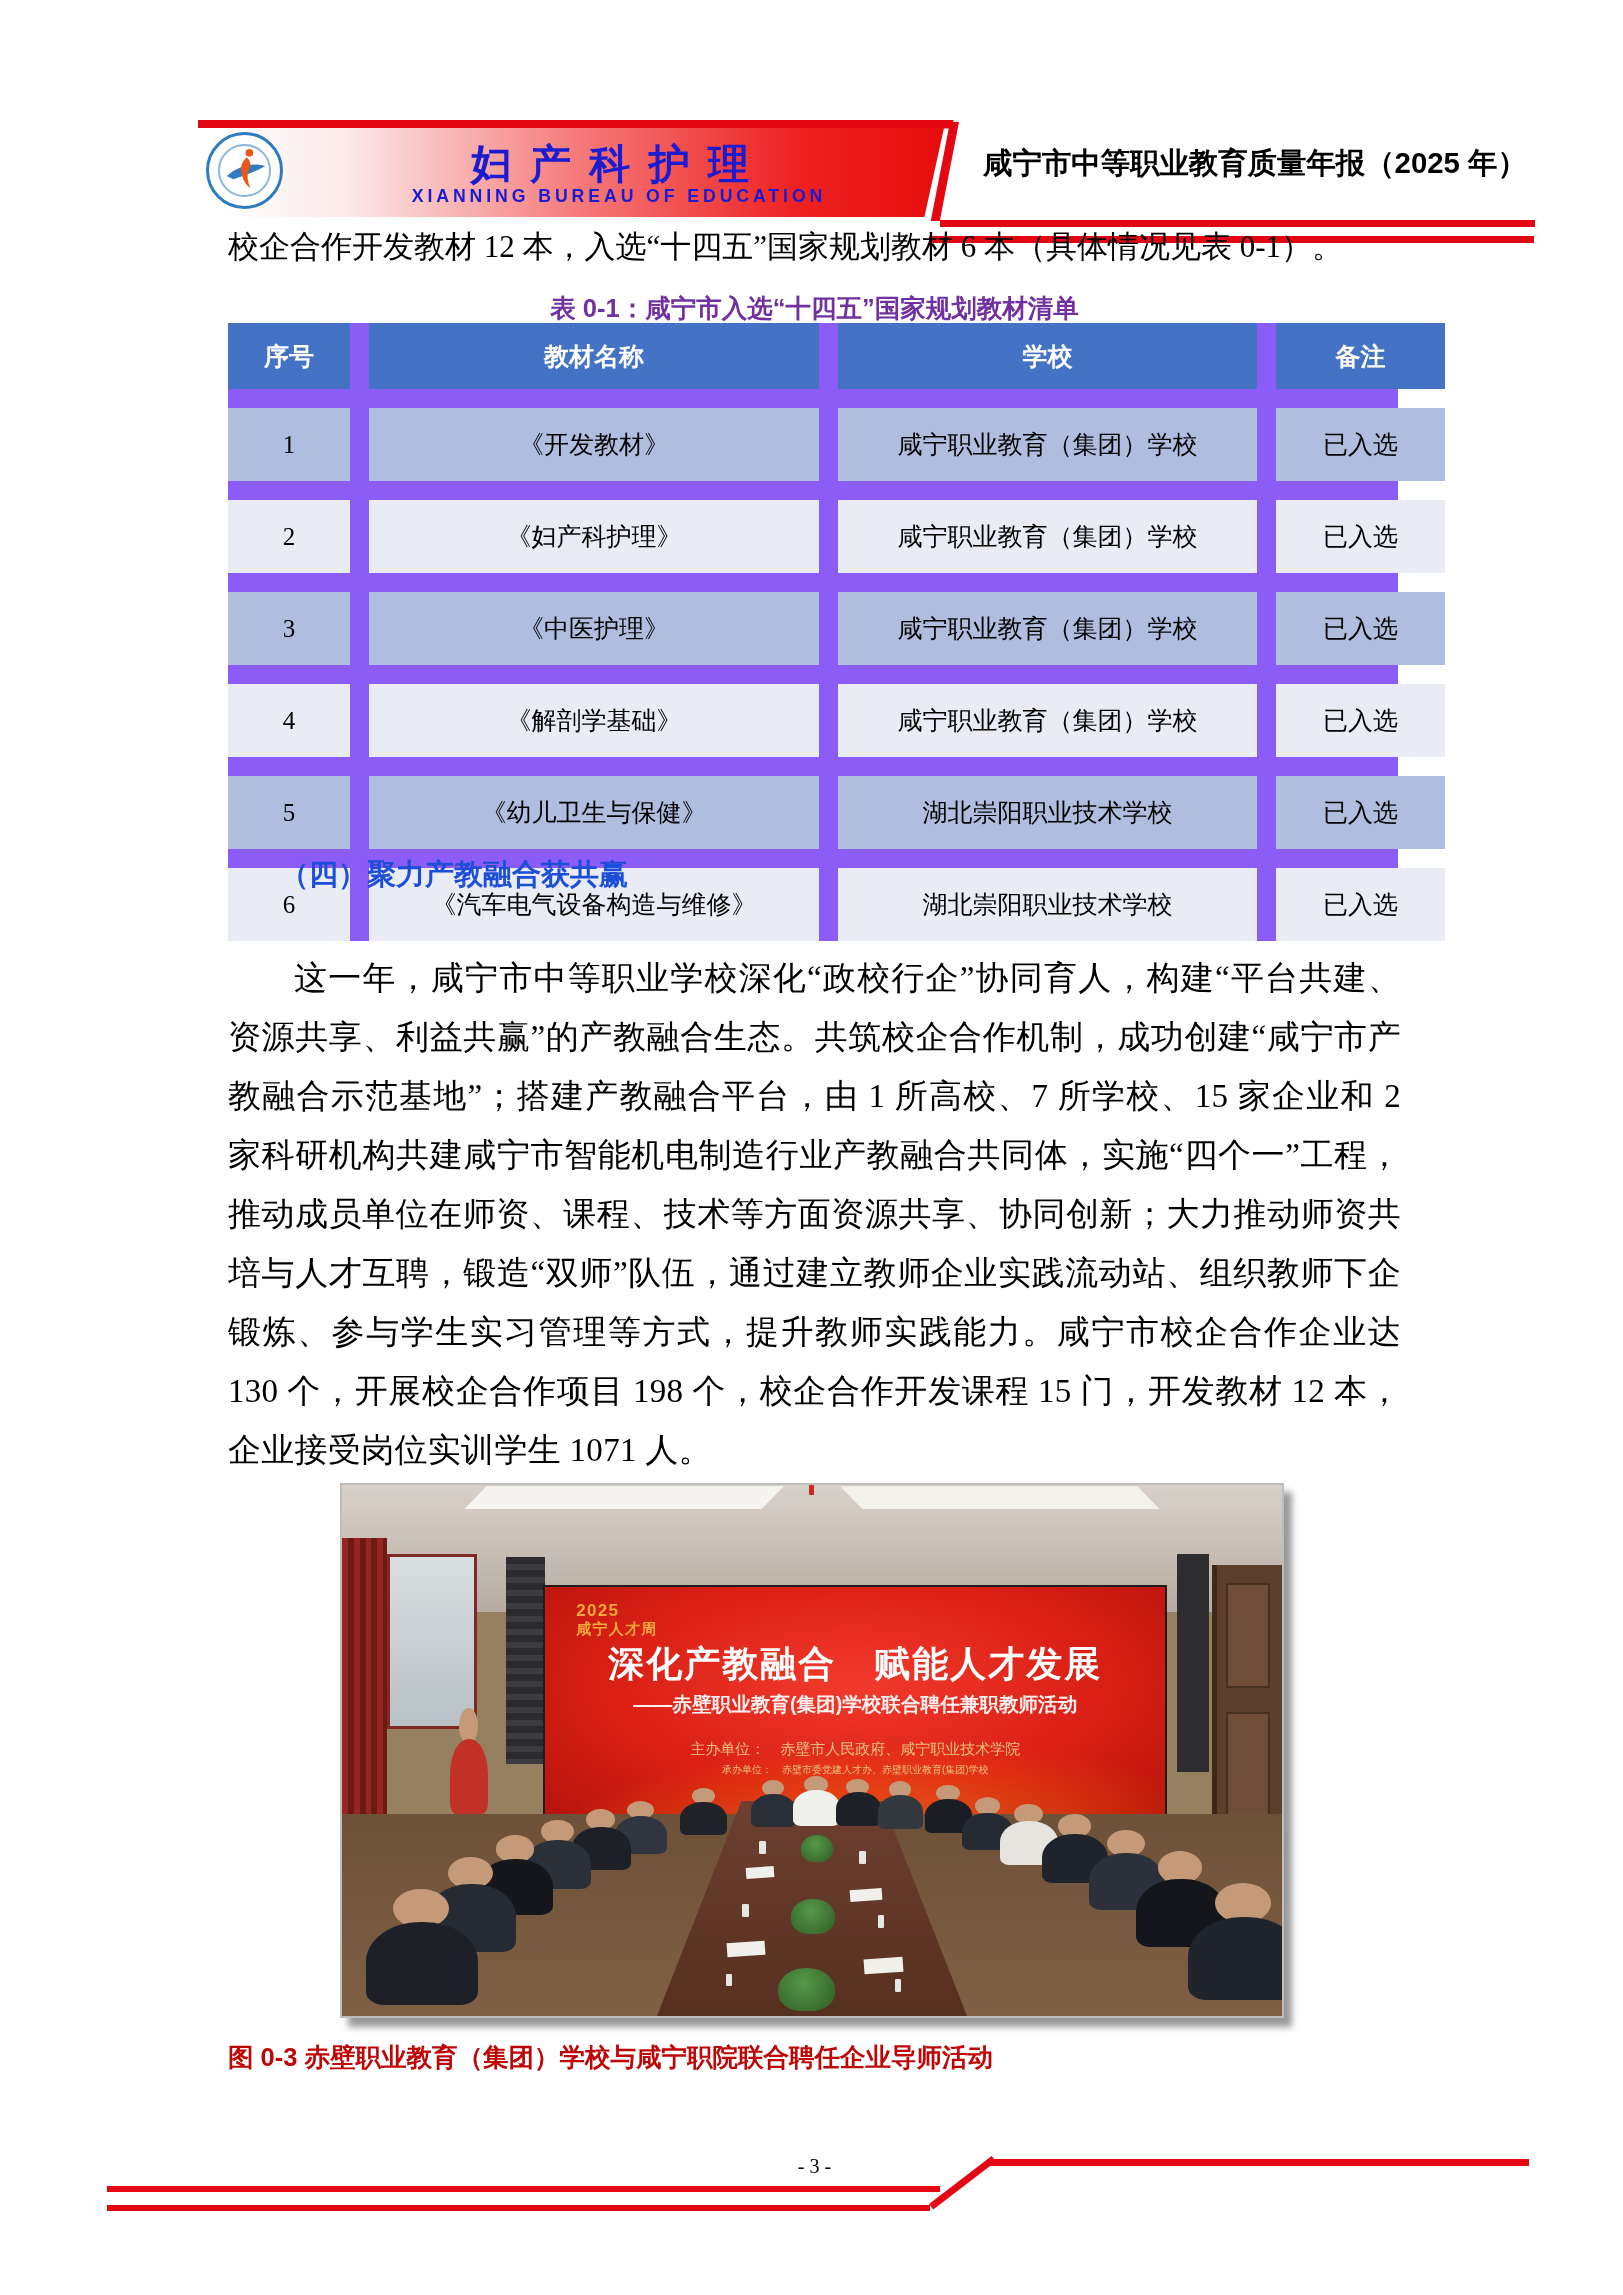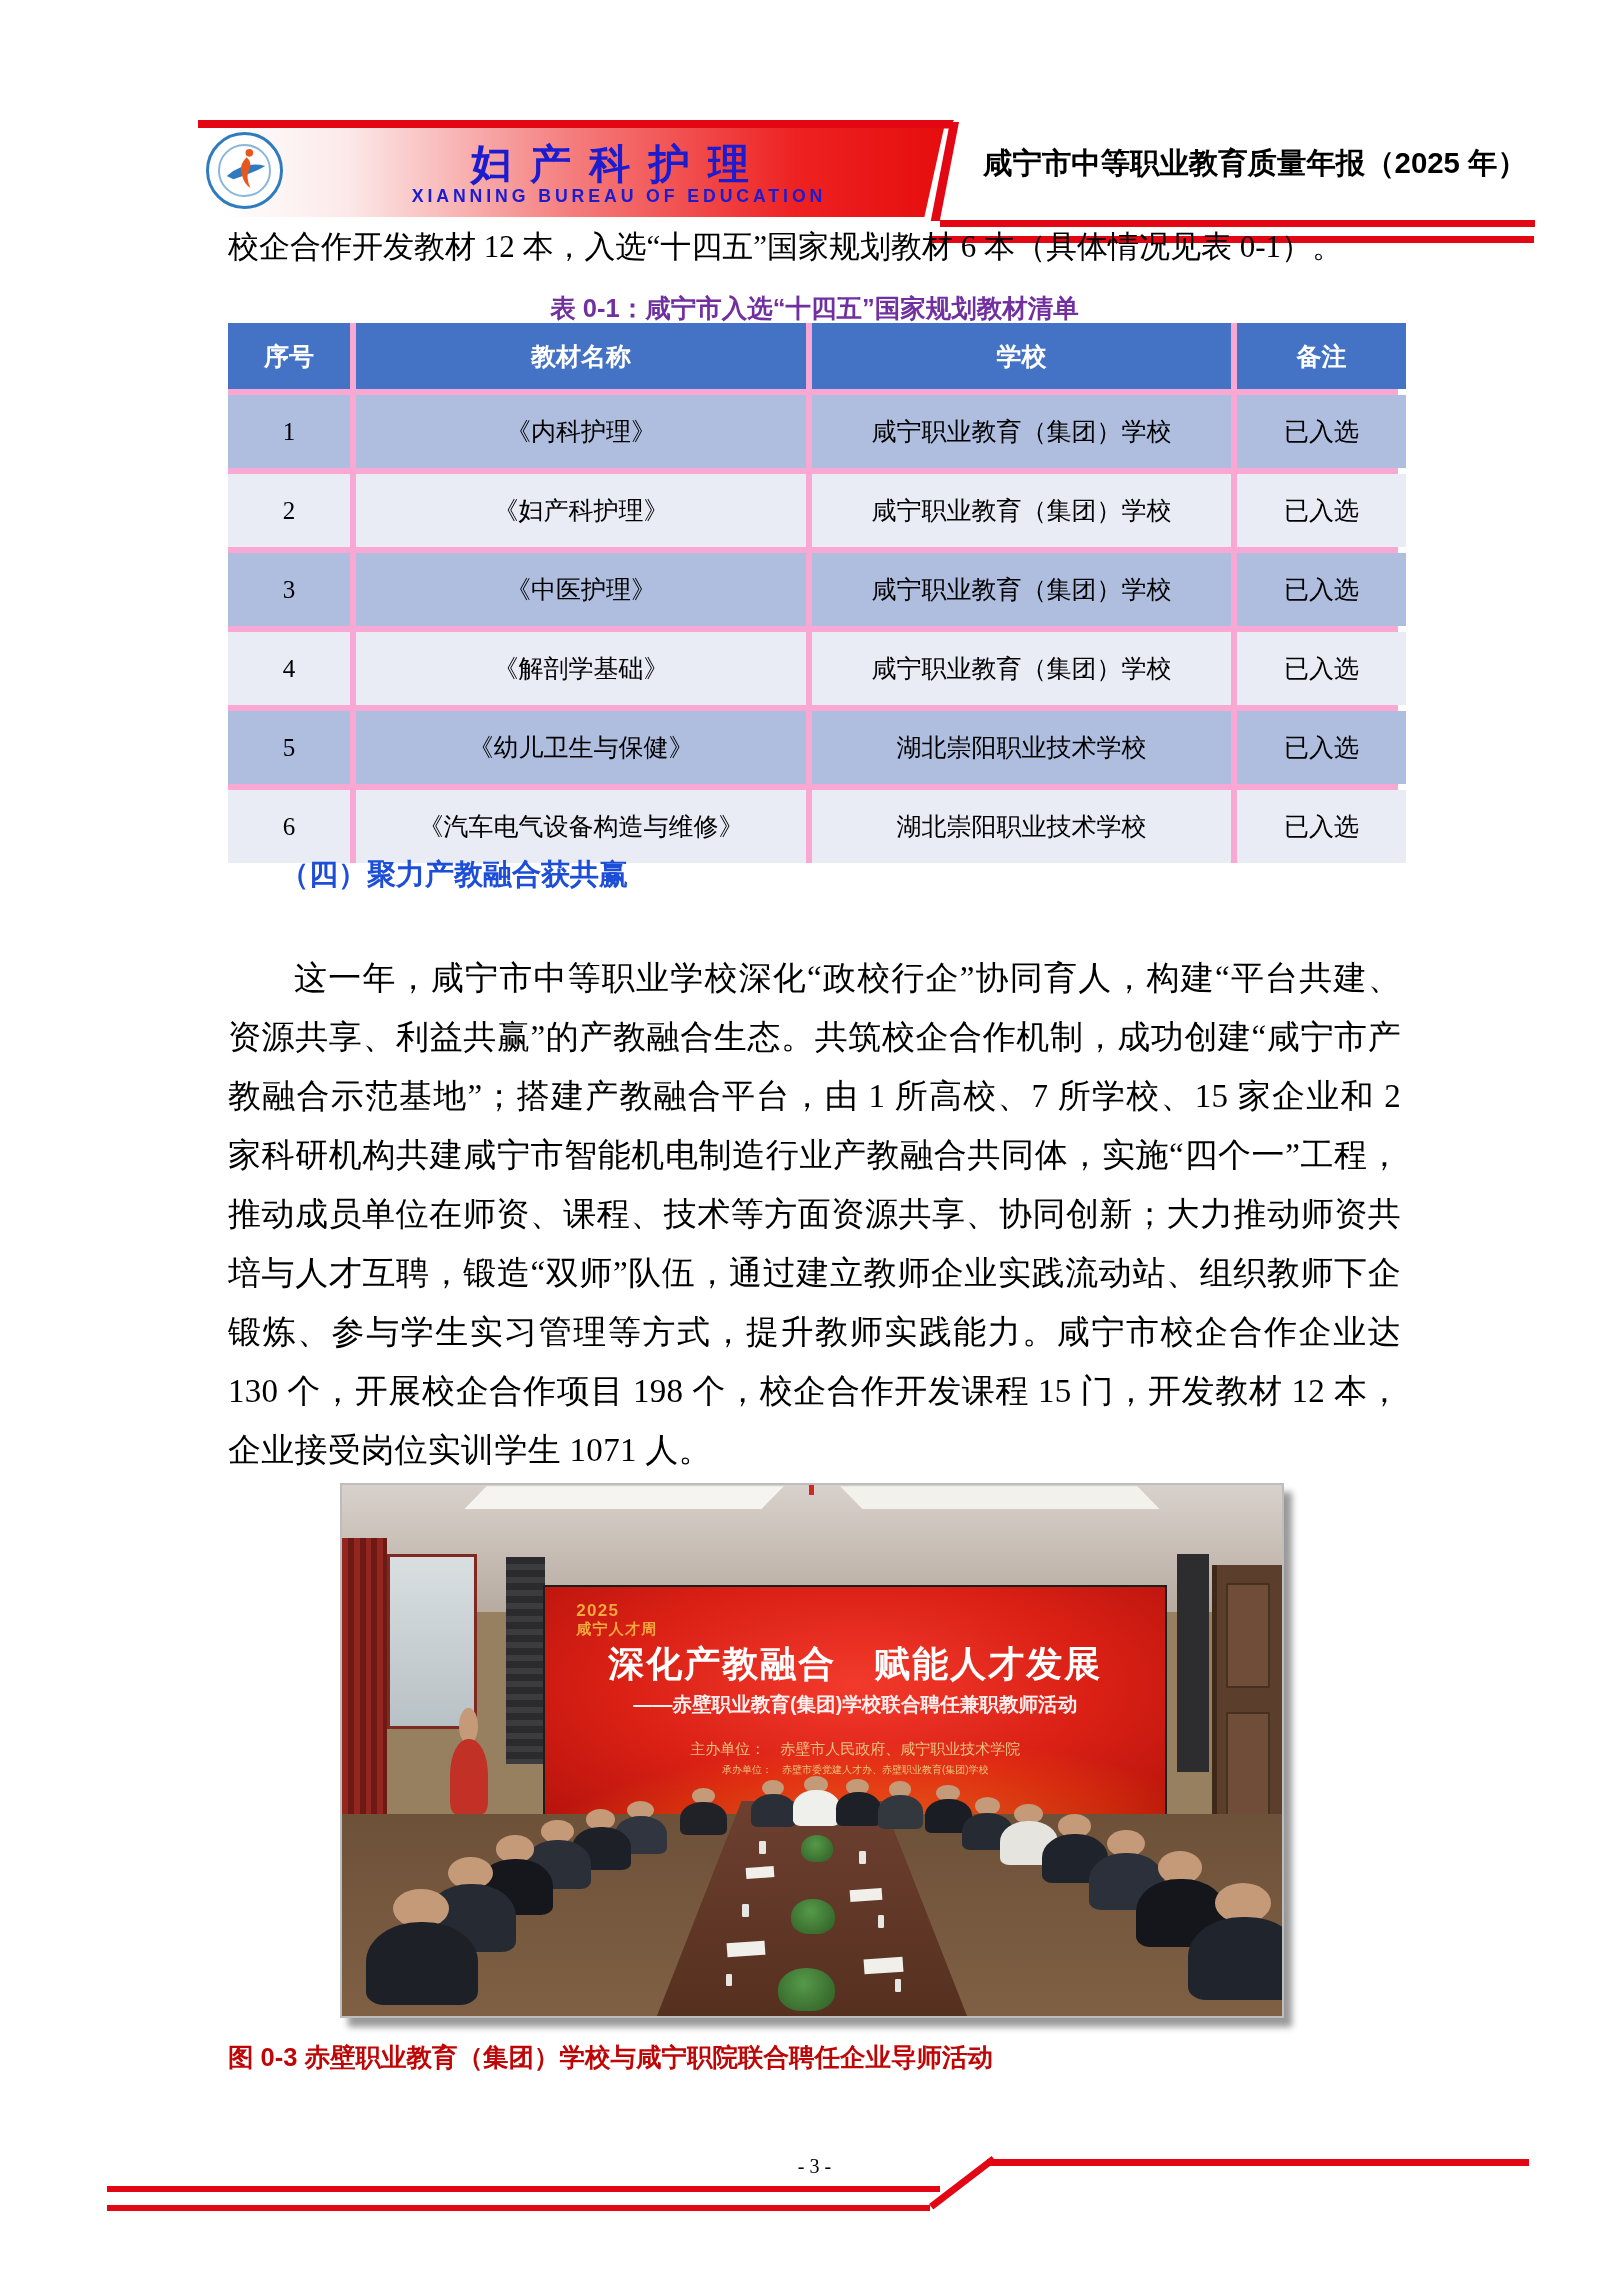--- a/index.html
+++ b/index.html
@@ -31,21 +31,21 @@
   .title-line-bottom{position:absolute;left:929px;top:236px;width:605px;height:6.5px;background:#e30613;}
 
   
   .p-first{position:absolute;left:228px;top:226px;width:1173px;font-size:31px;line-height:42px;
         text-align:justify;}
   .table-title{position:absolute;left:228px;top:291px;width:1173px;text-align:center;
         font-family:"Liberation Sans","DejaVu Sans",sans-serif;font-weight:700;font-size:25.5px;color:#7030A0;}
 
   
   .mat-table{position:absolute;left:228px;top:323px;width:1170px;display:grid;
-        grid-template-columns:122px 450px 419px 169px;grid-auto-rows:auto;gap:6px;background:#f9a8d4;}
+        grid-template-columns:122px 450px 419px 169px;grid-auto-rows:auto;gap:19px;background:#8b5cf6;}
   .mat-table .cell{display:flex;align-items:center;justify-content:center;font-size:25px;}
   .mat-table .th{height:66px;background:#4472C4;color:#fff;font-weight:700;
         font-family:"Liberation Sans","DejaVu Sans",sans-serif;}
   .mat-table .td{height:73px;}
   .row-dark{background:#AFBEDF;}
   .row-light{background:#E9EBF5;}
 
   
   .sec-heading{position:absolute;left:280px;top:855px;
         font-weight:700;font-size:29px;color:#1d4ed8;}
@@ -142,21 +142,21 @@
 
   <div class="table-title">表 0-1：咸宁市入选“十四五”国家规划教材清单</div>
 
   <div class="mat-table">
     <div class="cell th">序号</div>
     <div class="cell th">教材名称</div>
     <div class="cell th">学校</div>
     <div class="cell th">备注</div>
 
     <div class="cell td row-dark">1</div>
-    <div class="cell td row-dark">《内科护理》</div>
+    <div class="cell td row-dark">《开发教材》</div>
     <div class="cell td row-dark">咸宁职业教育（集团）学校</div>
     <div class="cell td row-dark">已入选</div>
 
     <div class="cell td row-light">2</div>
     <div class="cell td row-light">《妇产科护理》</div>
     <div class="cell td row-light">咸宁职业教育（集团）学校</div>
     <div class="cell td row-light">已入选</div>
 
     <div class="cell td row-dark">3</div>
     <div class="cell td row-dark">《中医护理》</div>

